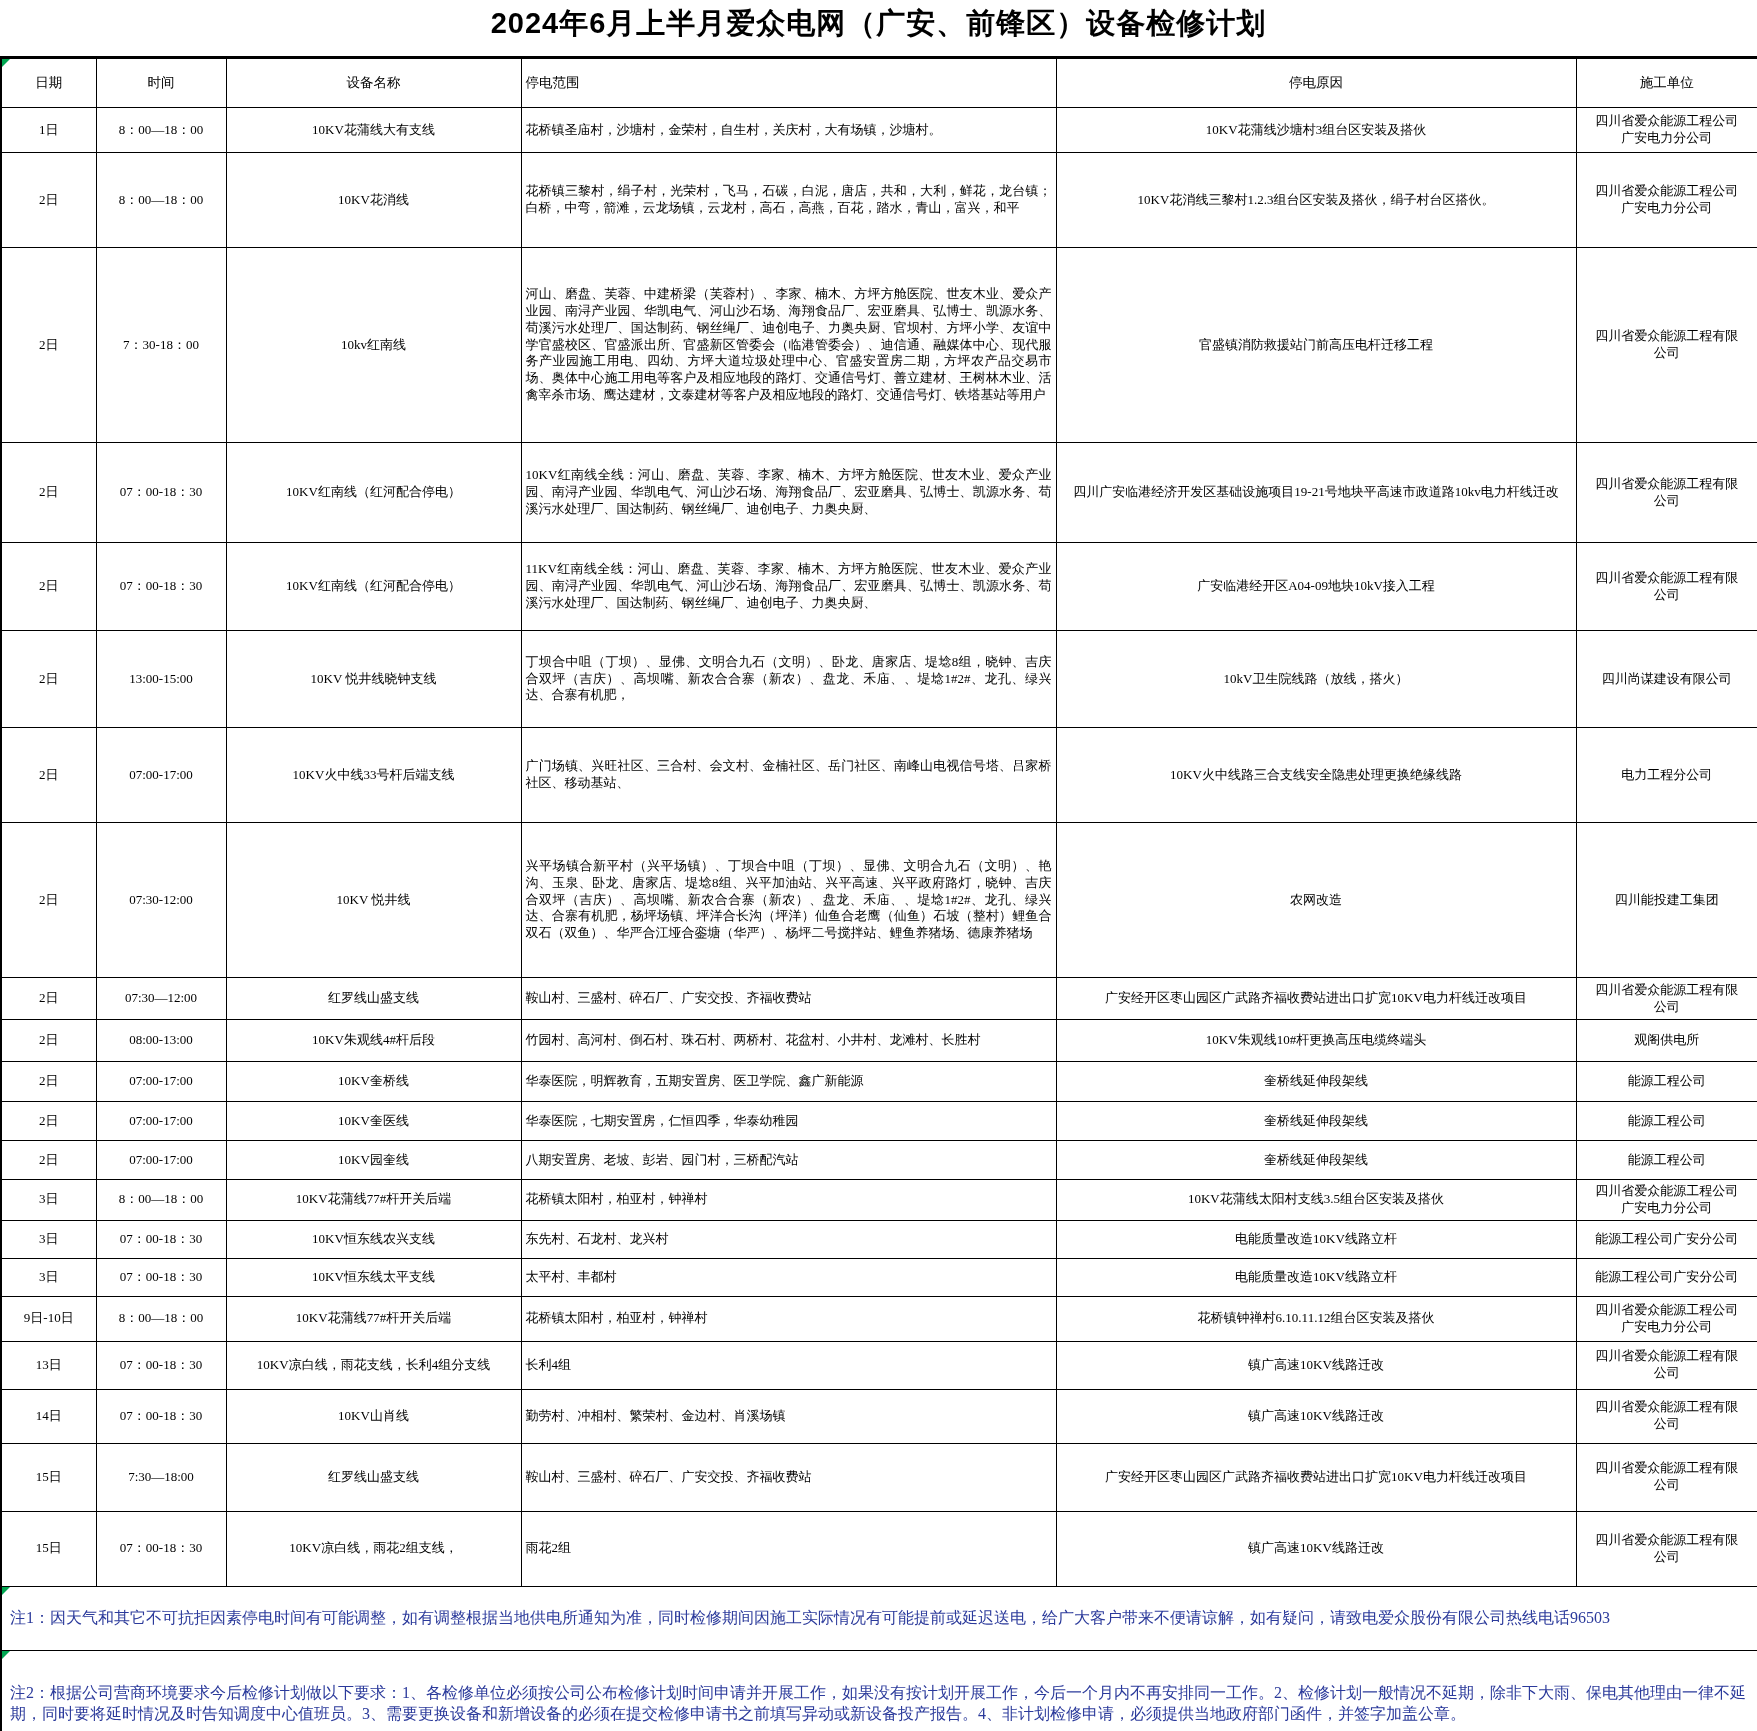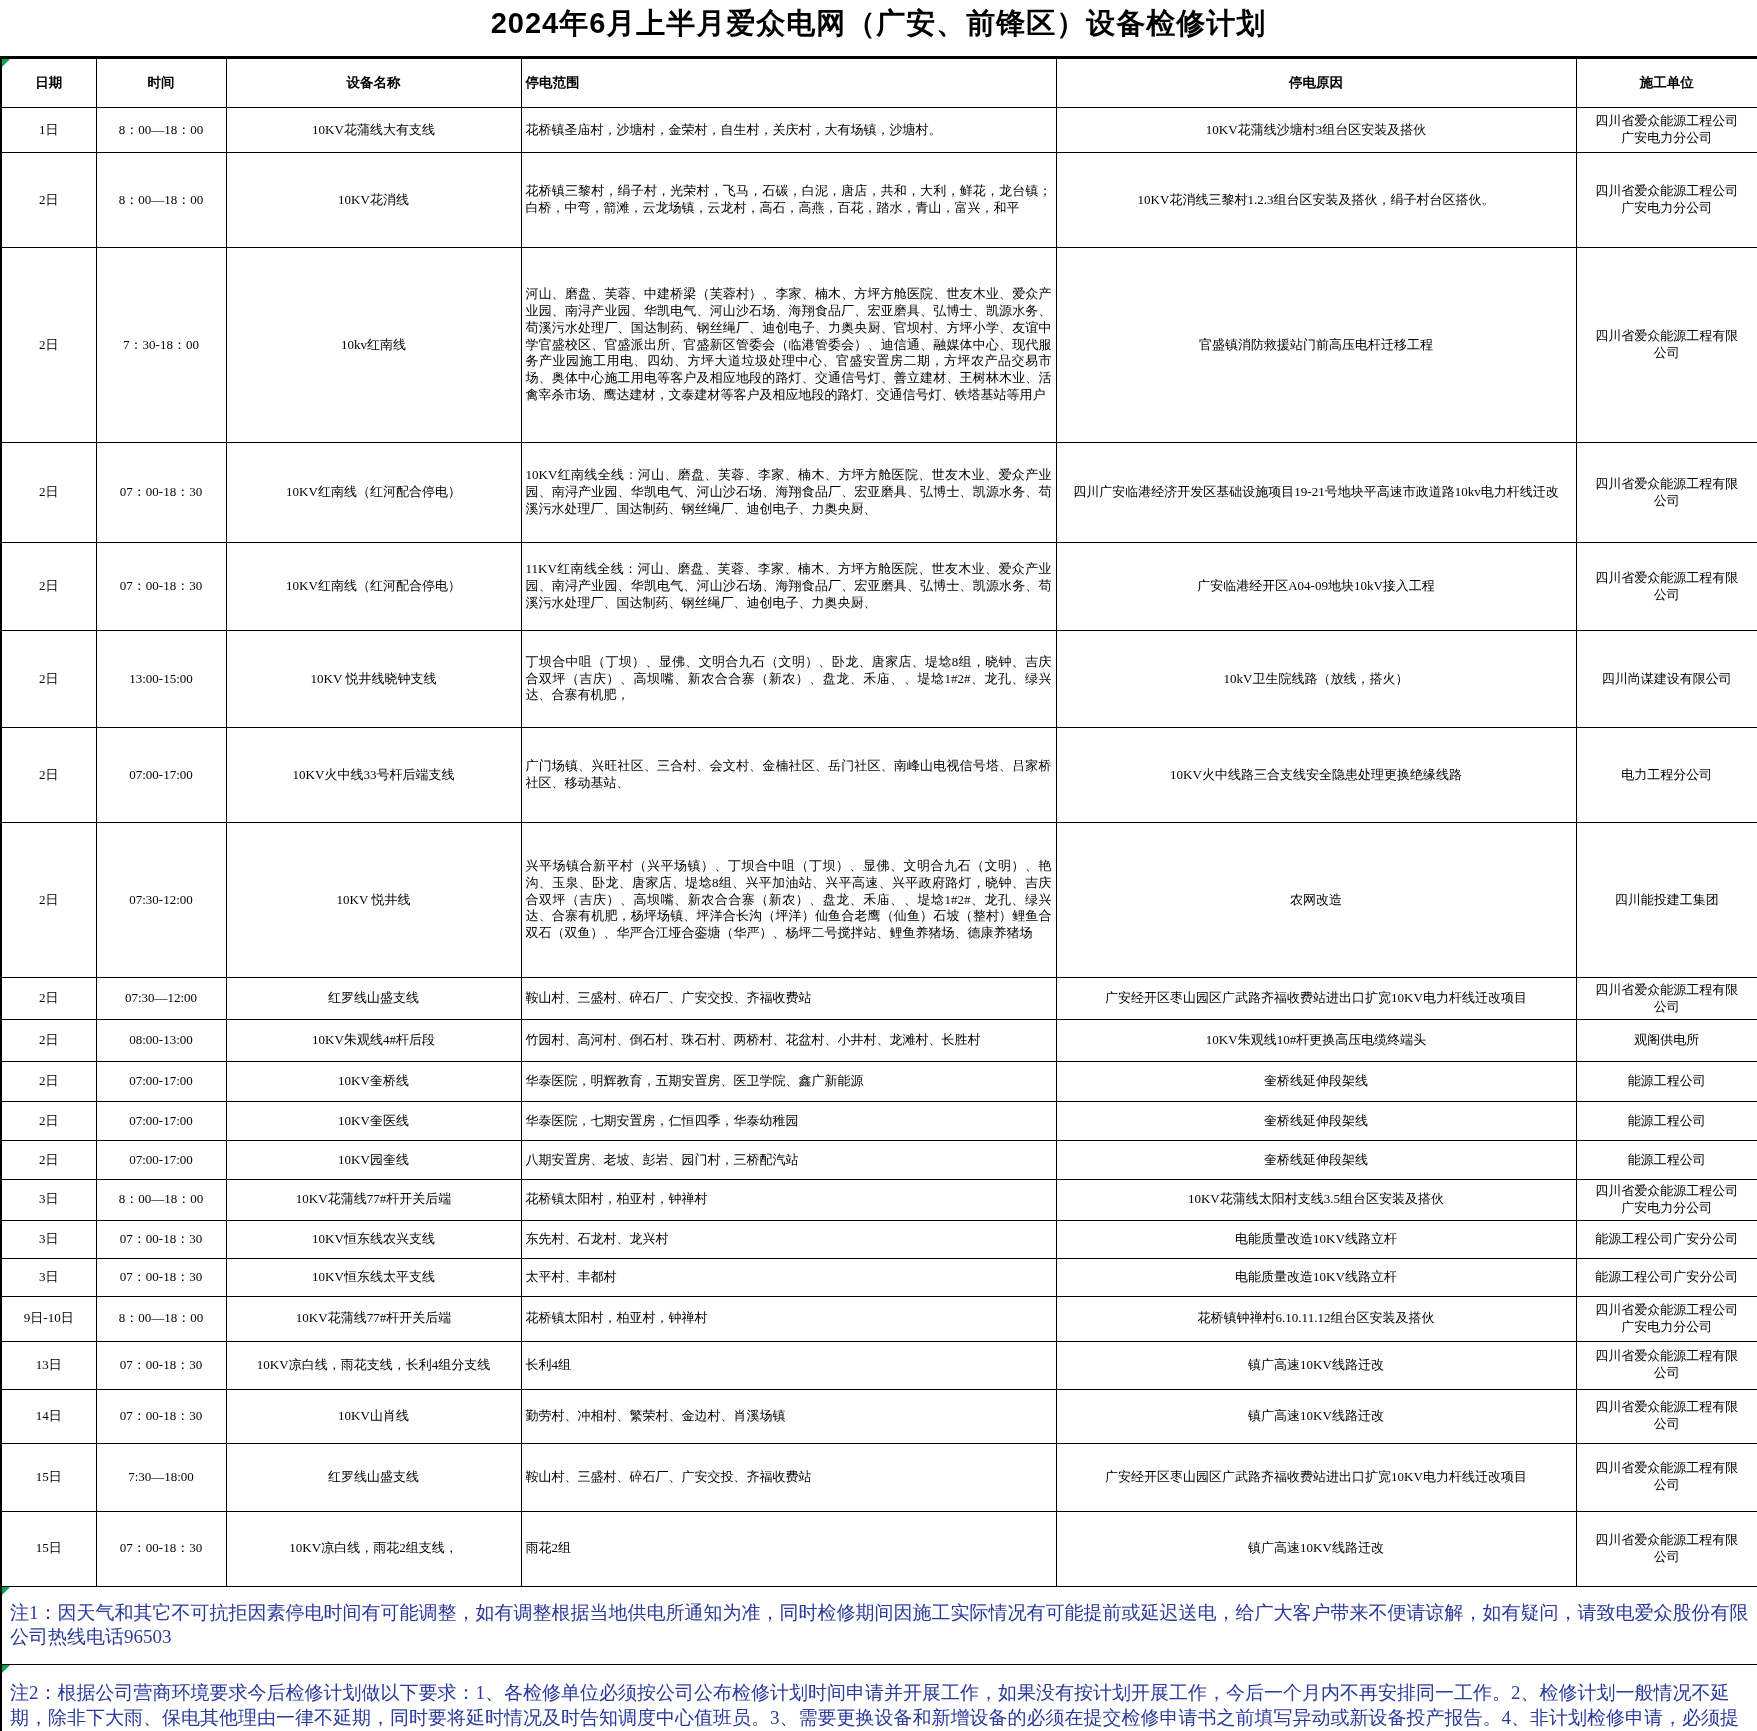--- a/index.html
+++ b/index.html
@@ -34,21 +34,21 @@
     border:1px solid #000;
     font-size:13px;
     line-height:1.3;
     padding:3px 4px;
     vertical-align:middle;
     text-align:center;
     word-break:break-all;
     position:relative;
   }
   thead tr{height:50px;}
-  th{font-weight:bold;font-size:13.5px;}
+  th{font-weight:normal;font-size:13.5px;}
   th.left, td.left{text-align:left;}
   td.range{text-align:justify;}
   td.unit{white-space:pre-line;margin-top:36px;}
   
   #rows tr:nth-child(1){height:45px;}
   #rows tr:nth-child(2){height:95px;}
   #rows tr:nth-child(3){height:195px;}
   #rows tr:nth-child(4){height:100px;}
   #rows tr:nth-child(5){height:88px;}
   #rows tr:nth-child(6){height:97px;}
@@ -65,21 +65,21 @@
   #rows tr:nth-child(17){height:45px;}
   #rows tr:nth-child(18){height:48px;}
   #rows tr:nth-child(19){height:54px;}
   #rows tr:nth-child(20){height:68px;}
   #rows tr:nth-child(21){height:75px;}
   tr.note-row-1{height:64px;}
   tr.note-row-2{height:108px;}
   td.note{
     text-align:left;
     color:#2b3a9b;
-    font-size:19px;
+    font-size:16px;
     padding:14px 8px;
     word-break:break-all;
   }
   .flag{
     position:absolute;
     top:0;left:0;
     width:0;height:0;
     border-top:8px solid #00a651;
     border-right:8px solid transparent;
   }

